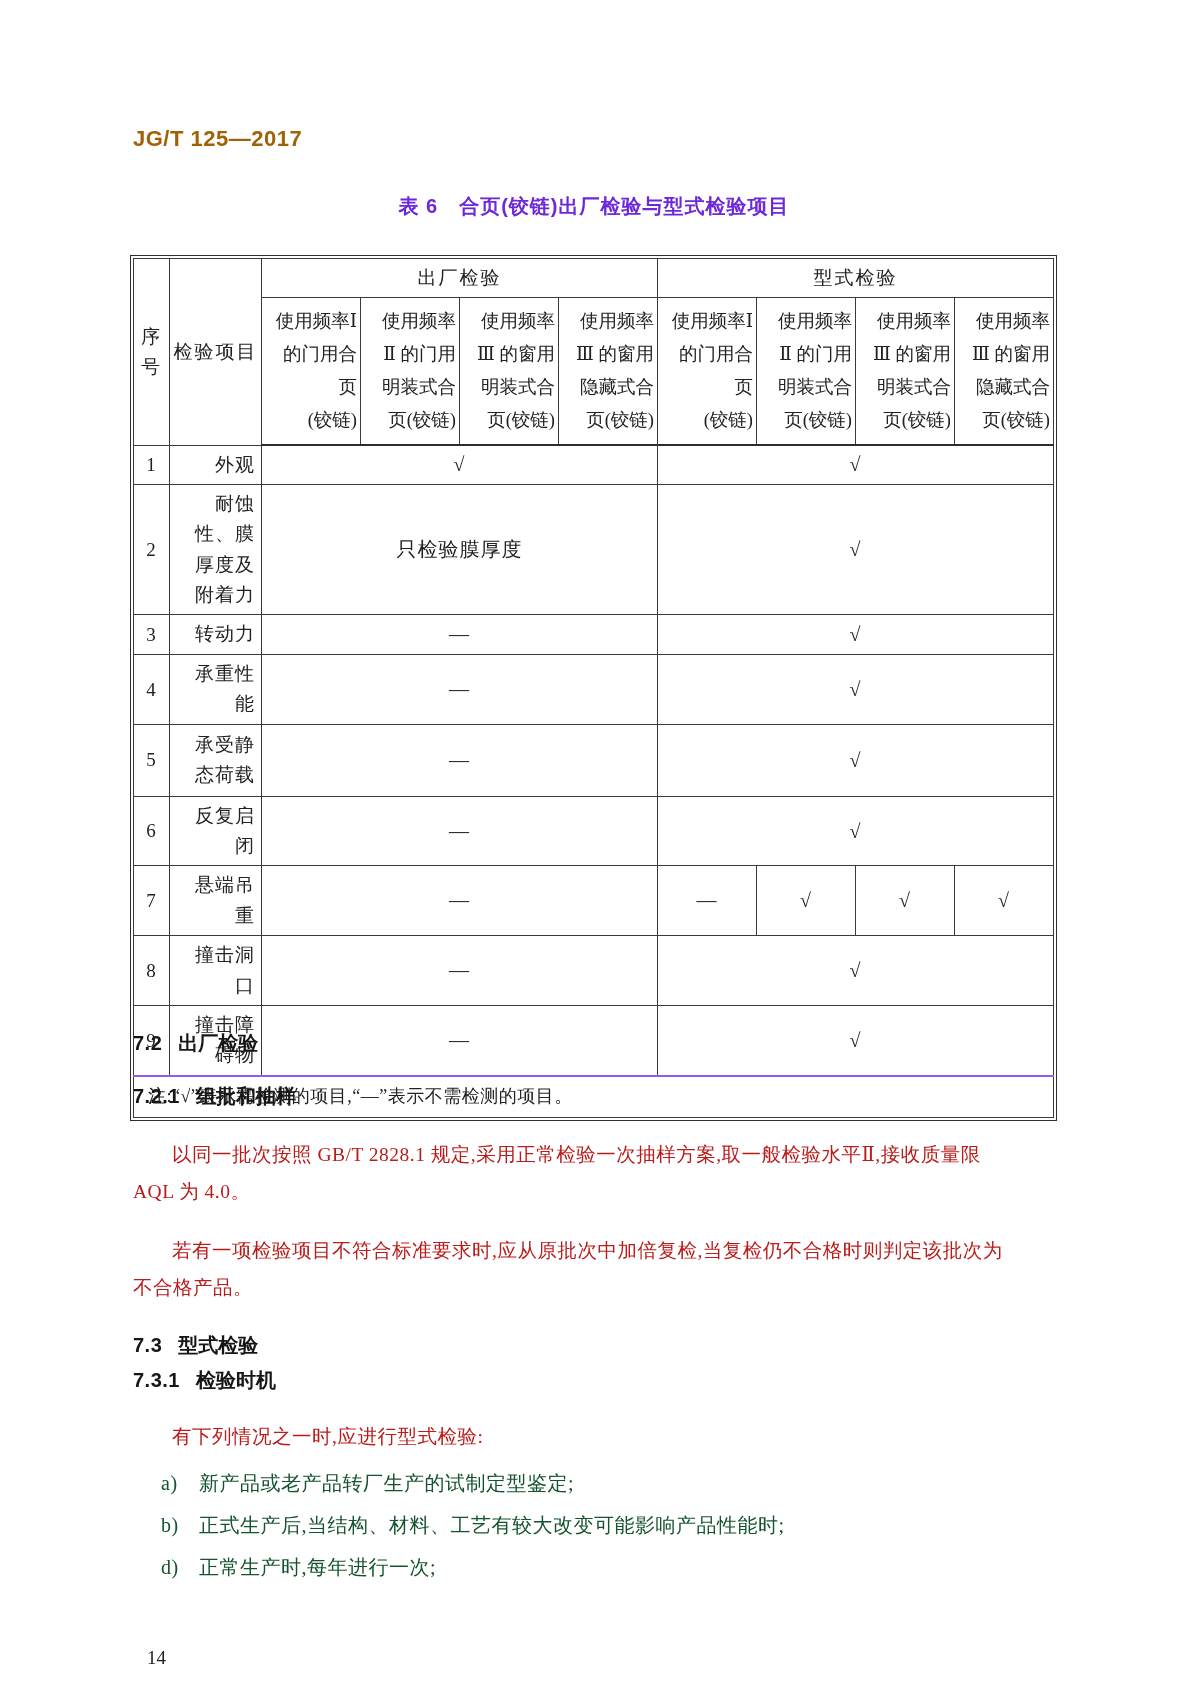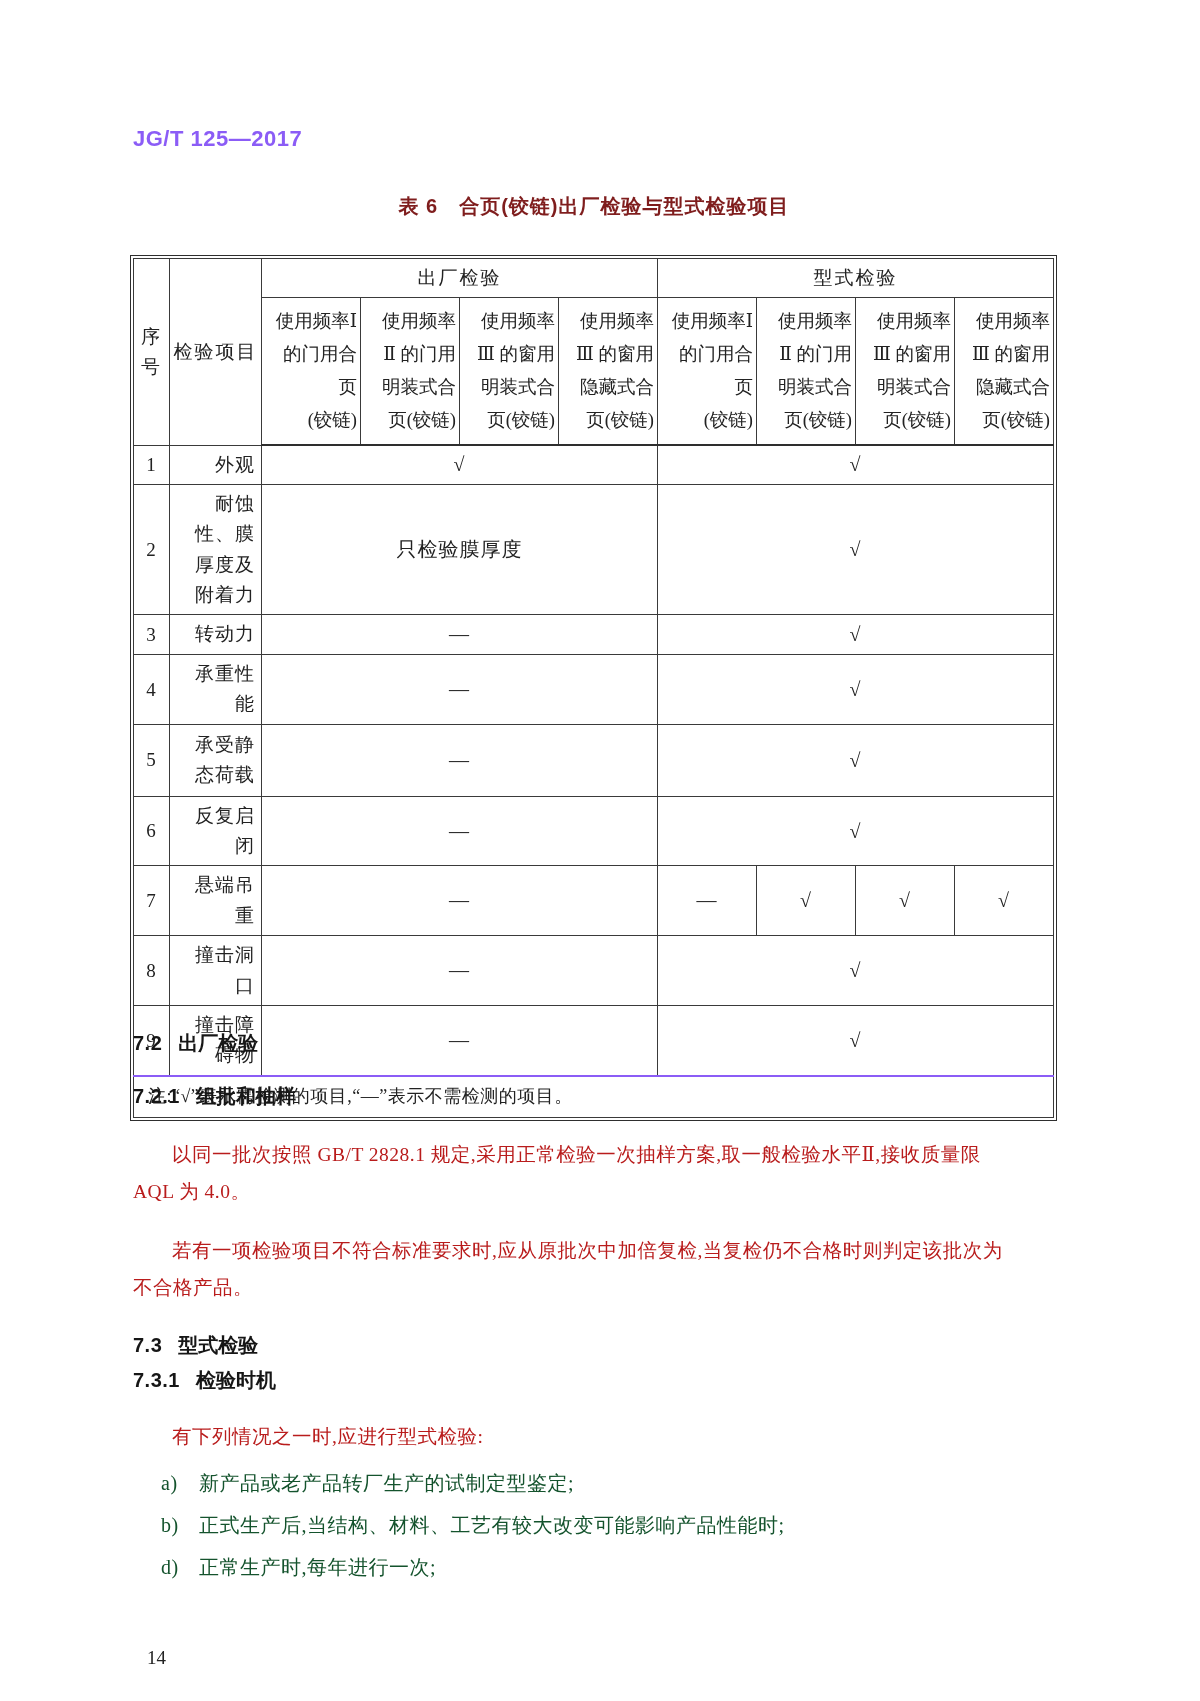--- a/index.html
+++ b/index.html
@@ -4,26 +4,26 @@
 <style>
   html,body{margin:0;padding:0;}
   body{
     width:1200px;height:1701px;position:relative;background:#ffffff;
     font-family:"Liberation Serif","DejaVu Serif",serif;color:#1f1f1f;
     -webkit-font-smoothing:antialiased;overflow:hidden;
   }
   .doc-code{
     position:absolute;left:133px;top:126px;
     font-family:"Liberation Sans","DejaVu Sans",sans-serif;
-    font-weight:bold;font-size:22px;letter-spacing:.5px;color:#8b5cf6;
+    font-weight:bold;font-size:22px;letter-spacing:.5px;color:#a16207;
   }
   .table-title{
     position:absolute;left:130px;top:193px;width:928px;text-align:center;
     font-family:"Liberation Sans","DejaVu Sans",sans-serif;
-    font-weight:bold;font-size:20px;letter-spacing:1px;color:#7f1d1d;
+    font-weight:bold;font-size:20px;letter-spacing:1px;color:#6d28d9;
   }
   
   .table-frame{
     position:absolute;left:130px;top:255px;
     border:1px solid #2e2e2e;padding:2px;background:#fff;
   }
   table{border-collapse:collapse;table-layout:fixed;width:920px;border:1px solid #2e2e2e;}
   col.c-seq{width:36px}
   col.c-item{width:92px}
   col.c-data{width:99px}

